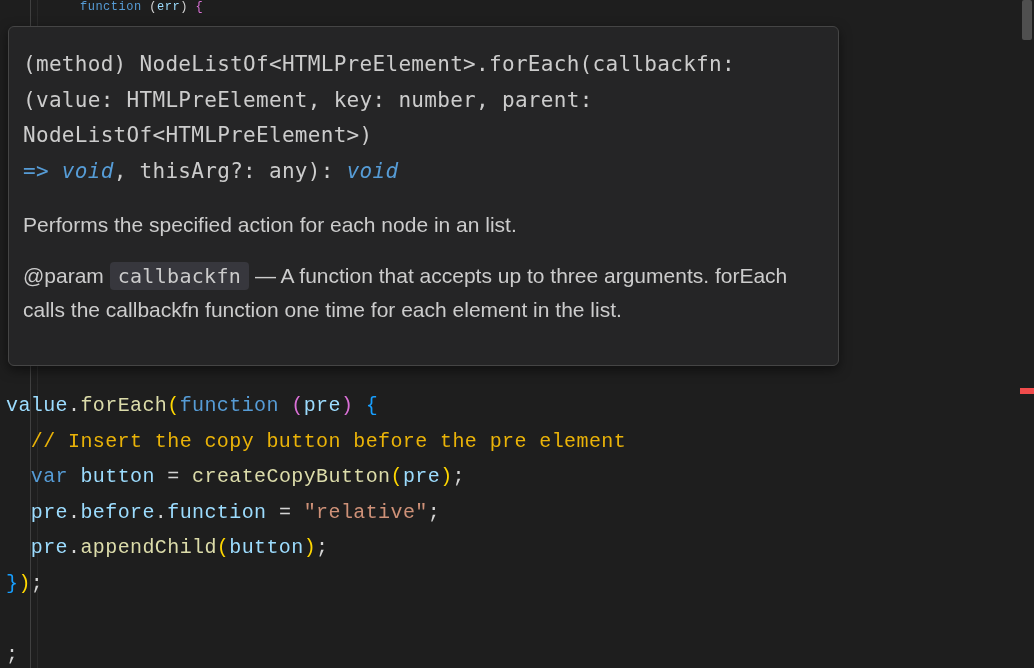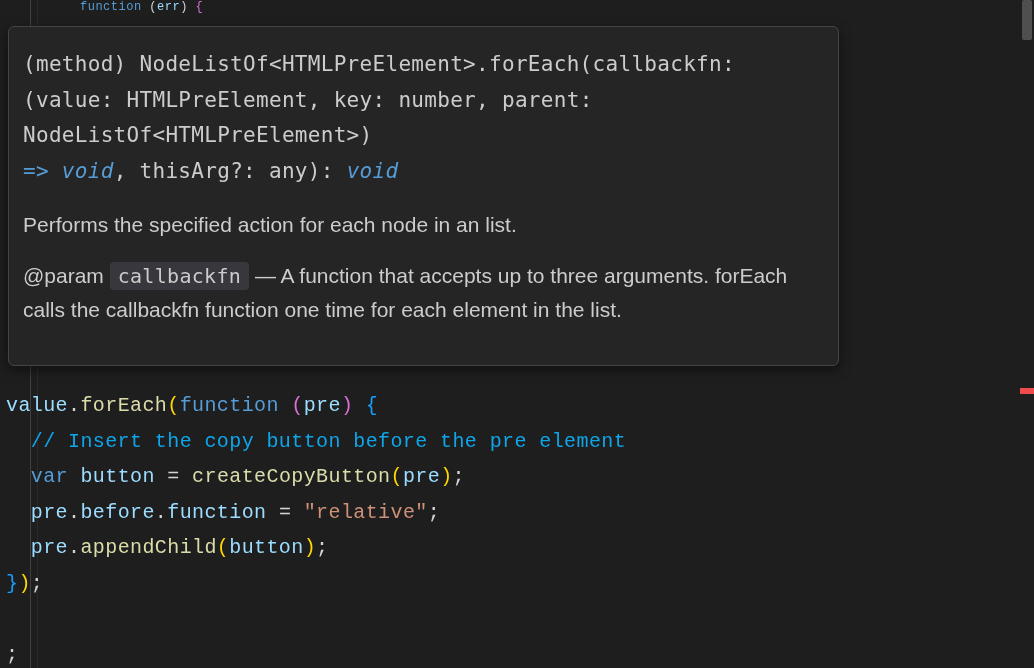--- a/index.html
+++ b/index.html
@@ -26,21 +26,21 @@
       white-space:pre;
     }
     .kw { color:#569cd6; }
     .fn { color:#dcdcaa; }
     .var { color:#9cdcfe; }
     .paren { color:#ffd700; }
     .brace { color:#da70d6; }
     .bracket2 { color:#179fff; }
     .op { color:#d4d4d4; }
     .str { color:#ce9178; }
-    .com { color:#0ea5e9; }
+    .com { color:#eab308; }
 
     
     .hover {
       position:absolute;
       left:8px; top:26px;
       width:831px;
       background:#252526;
       border:1px solid #454545;
       border-radius:6px;
       padding:20px 14px 20px 14px;

